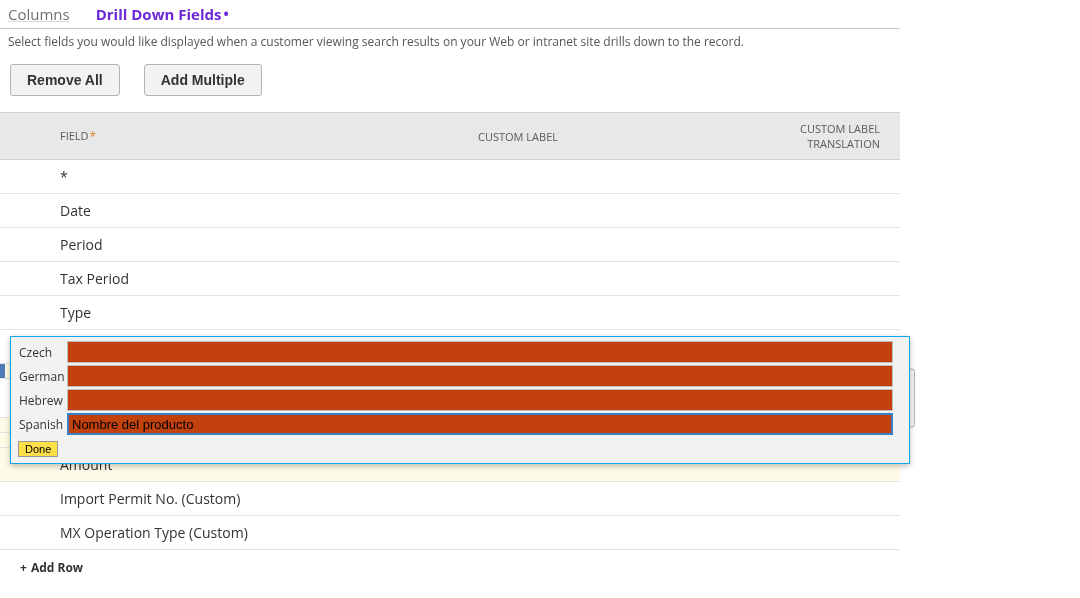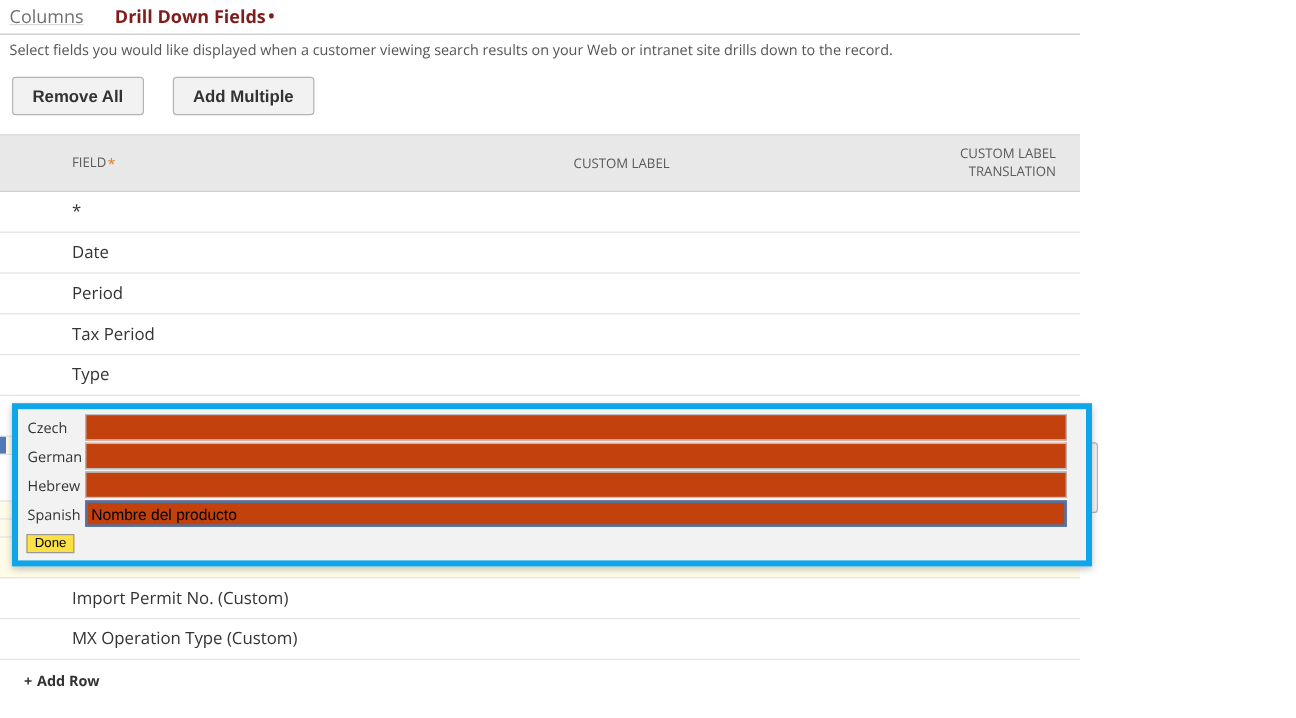--- a/index.html
+++ b/index.html
@@ -22,21 +22,21 @@
   .tab {
     font-size: 15px;
     color: #555;
     padding: 2px 2px;
     cursor: pointer;
     text-decoration: underline;
     text-decoration-color: rgba(0,0,0,0.15);
   }
   .tab.inactive { color: #6f6f6f; }
   .tab.active {
-    color: #7f1d1d;
+    color: #6d28d9;
     font-weight: 700;
     text-decoration: none;
   }
   .tab .dirty-dot {
     font-size: 14px;
     vertical-align: top;
     margin-left: 2px;
   }
   .help {
     padding: 4px 16px 2px 8px;
@@ -132,21 +132,21 @@
   }
   .addrow .plus { font-weight: 700; margin-right: 4px; }
 
   
   .popup {
     position: absolute;
     left: 10px;
     top: 336px;
     width: 900px;
     background: #f2f2f2;
-    border: 5px solid #0ea5e9;
+    border: 1px solid #0ea5e9;
     box-shadow: 0 2px 6px rgba(0,0,0,0.25);
     padding: 4px 16px 6px 4px;
   }
   .popup-row {
     display: flex;
     align-items: center;
     margin-bottom: 2px;
   }
   .popup-row label {
     width: 52px;

